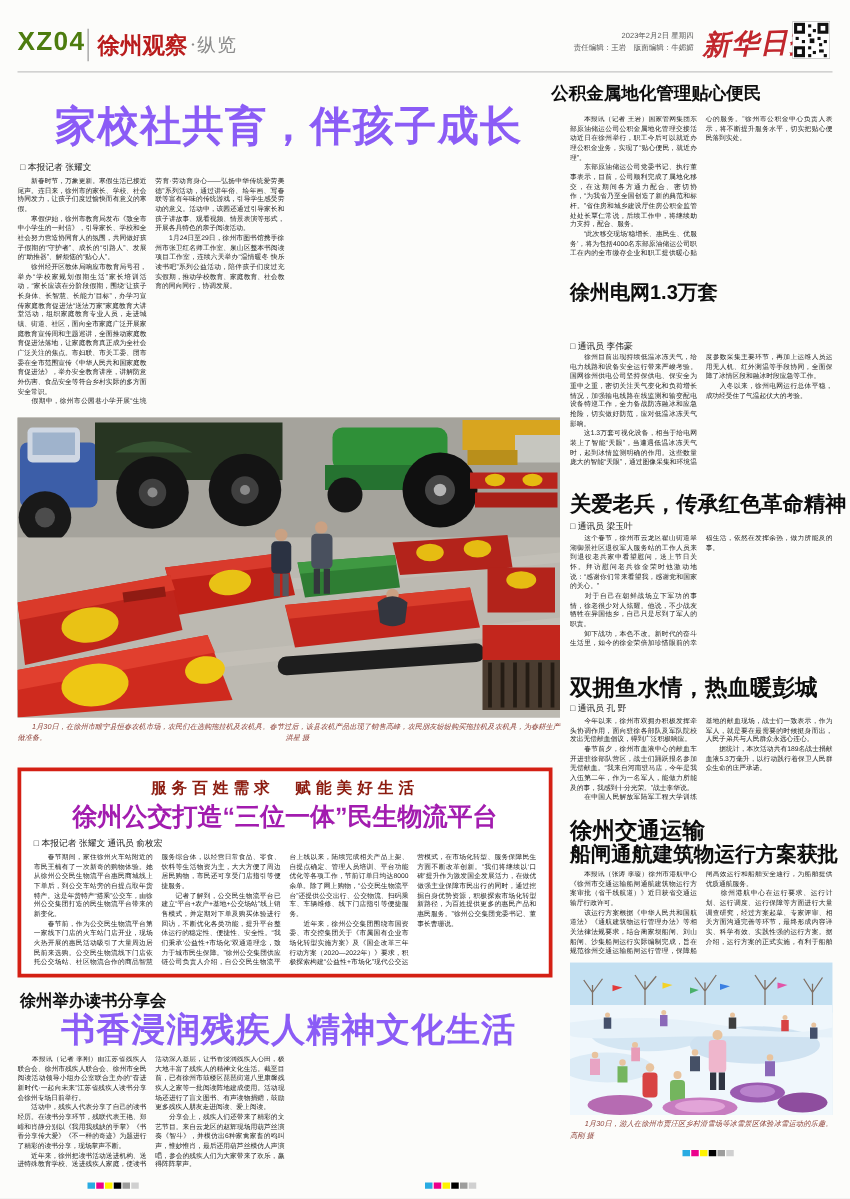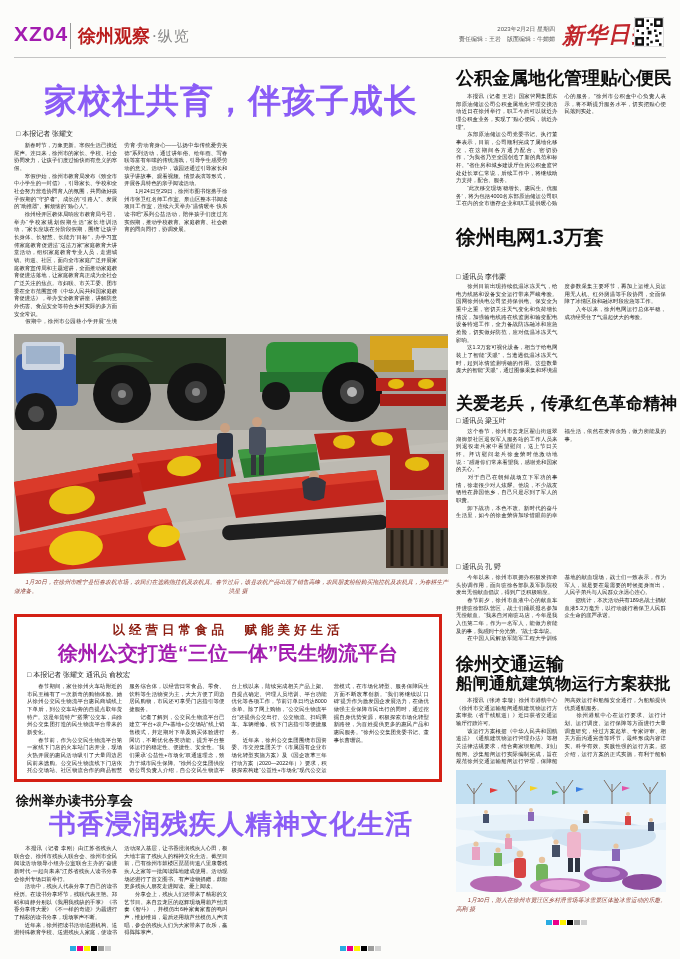--- a/index.html
+++ b/index.html
@@ -1,21 +1,21 @@
 <!DOCTYPE html>
 <html><head>
 <meta charset="utf-8">
 <style>
   html,body{margin:0;padding:0;background:#e8e8e6;}
   .page{position:relative;width:680px;height:959px;background:#fcfcfa;margin:0 auto;
         font-family:"Liberation Sans",sans-serif;color:#111;overflow:hidden;}
   .abs{position:absolute;}
 
   
-  .edition{left:14px;top:22px;font-size:21px;letter-spacing:1px;color:#a21caf;font-weight:600;}
+  .edition{left:14px;top:22px;font-size:21px;letter-spacing:1px;color:#4d7c0f;font-weight:600;}
   .hdr-div{left:70px;top:23px;width:1px;height:26px;background:#999;}
   .section{left:78px;top:24px;font-size:18px;font-weight:900;font-family:"DejaVu Serif",serif;color:#b91c1c;}
   .section-sub{left:152px;top:27px;font-size:15px;color:#8a8a8a;font-family:"DejaVu Serif",serif;letter-spacing:1px;}
   .dateblock{left:440px;top:24px;width:115px;text-align:right;font-size:6px;line-height:1.7;color:#555;}
   .masthead{left:562px;top:20px;font-size:22px;color:#c1272d;font-weight:bold;font-style:italic;
             font-family:"DejaVu Serif",serif;letter-spacing:1px;transform:rotate(-2deg);}
   .qr{left:634px;top:17px;width:30px;height:30px;}
   .hdr-rule{left:14px;top:57px;width:652px;height:1px;background:#c4c4c4;}
 
   
@@ -47,24 +47,24 @@
 
   .reading-kicker{left:16px;top:792px;font-size:13px;font-weight:bold;}
   .reading-title{left:14px;top:806px;width:434px;font-size:27px;}
   .reading-body{left:14px;top:845px;width:434px;height:98px;}
 
   .cmyk{display:flex;gap:1px;height:5px;}
   .cmyk span{width:6px;height:5px;display:block;}
   .bar1{left:70px;top:946px;} .bar2{left:340px;top:946px;} .bar3{left:546px;top:920px;}
 
   
-  .fund-title{left:456px;top:66px;font-size:18px;}
+  .fund-title{left:441px;top:66px;font-size:14px;}
   .fund-body{left:456px;top:93px;width:210px;height:122px;}
 
-  .grid-title1{left:456px;top:224px;font-size:20px;}
+  .grid-title1{left:456px;top:224px;font-size:16px;}
   .grid-title2{left:456px;top:246px;font-size:19px;}
   .grid-byline{left:456px;top:272px;}
   .grid-body{left:456px;top:283px;width:210px;height:97px;}
 
   .vet-title{left:456px;top:392px;font-size:17px;}
   .vet-byline{left:456px;top:416px;}
   .vet-body{left:456px;top:428px;width:210px;height:98px;}
 
   .blood-title{left:456px;top:538px;font-size:18px;}
   .blood-byline{left:456px;top:562px;}
@@ -212,21 +212,21 @@
       <rect x="235" y="93" width="17" height="28" rx="4" fill="#49505e"></rect>
       <rect x="237" y="121" width="5" height="20" fill="#33363c"></rect>
         <rect x="245" y="121" width="5" height="20" fill="#33363c"></rect>
       <circle cx="300" cy="142" r="5" fill="#caa183"></circle>
       <path d="M288,148 q12,-10 24,0 l-2,16 q-10,6 -20,0 z" fill="#33363f"></path>
     </g>
   </svg>
   <div class="abs caption captionA">　　1月30日，在徐州市睢宁县恒春农机市场，农民们在选购拖拉机及农机具。春节过后，该县农机产品出现了销售高峰，农民朋友纷纷购买拖拉机及农机具，为春耕生产做准备。　　　　　　　　　　　　　　　　　　　　　　　　　　　　　　　　　洪星 摄</div>
 
   <div class="abs busbox">
-    <div class="bus-kicker">以经营日常食品　赋能美好生活</div>
+    <div class="bus-kicker">服务百姓需求　赋能美好生活</div>
     <div class="bus-title">徐州公交打造“三位一体”民生物流平台</div>
     <div class="bus-byline">□ 本报记者 张耀文 通讯员 俞枚宏</div>
     <div class="body cols4 bus-body">　　春节期间，家住徐州火车站附近的市民王楠有了一次新奇的购物体验。她从徐州公交民生物流平台惠民商城线上下单后，到公交车站旁的自提点取年货特产。这是年货特产“搭乘”公交车，由徐州公交集团打造的民生物流平台带来的新变化。
 　　春节前，作为公交民生物流平台第一家线下门店的火车站门店开业，现场火热开展的惠民活动吸引了大量周边居民前来选购。公交民生物流线下门店依托公交场站、社区物流合作的商品智慧服务综合体，以经营日常食品、零食、饮料等生活物资为主，大大方便了周边居民购物，市民还可享受门店指引等便捷服务。
 　　记者了解到，公交民生物流平台已建立“平台+农户+基地+公交场站”线上销售模式，并定期对下单及购买体验进行回访，不断优化各类功能，提升平台整体运行的稳定性、便捷性、安全性。“我们秉承‘公益性+市场化’双通道理念，致力于城市民生保障。”徐州公交集团供应链公司负责人介绍，自公交民生物流平台上线以来，陆续完成相关产品上架、自提点确定、管理人员培训、平台功能优化等各项工作，节前订单日均达8000余单。除了网上购物，“公交民生物流平台”还提供公交出行、公交物流、扫码乘车、车辆维修、线下门店指引等便捷服务。
 　　近年来，徐州公交集团围绕市国资委、市交控集团关于《市属国有企业市场化转型实施方案》及《国企改革三年行动方案（2020—2022年）》要求，积极探索构建“公益性+市场化”现代公交运营模式，在市场化转型、服务保障民生方面不断改革创新。“我们将继续以‘口碑’提升作为激发国企发展活力，在做优做强主业保障市民出行的同时，通过挖掘自身优势资源，积极探索市场化转型新路径，为百姓提供更多的惠民产品和惠民服务。”徐州公交集团党委书记、董事长曹珊说。</div>
   </div>
 
   <div class="abs reading-kicker">徐州举办读书分享会</div>
   <div class="abs bigtitle reading-title">书香浸润残疾人精神文化生活</div>
@@ -270,20 +270,21 @@
   <div class="abs body cols2 grid-body">　　徐州目前出现持续低温冰冻天气，给电力线路和设备安全运行带来严峻考验。国网徐州供电公司坚持保供电、保安全为重中之重，密切关注天气变化和负荷增长情况，加强输电线路在线监测和输变配电设备特巡工作，全力备战防冻融冰和应急抢险，切实做好防范，应对低温冰冻天气影响。
 　　这1.3万套可视化设备，相当于给电网装上了智能“天眼”，当遭遇低温冰冻天气时，起到冰情监测明确的作用。这些数量庞大的智能“天眼”，通过图像采集和环境温度参数采集主要环节，再加上运维人员运用无人机、红外测温等手段协同，全面保障了冰情区段和融冰时段应急等工作。
 　　入冬以来，徐州电网运行总体平稳，成功经受住了气温起伏大的考验。</div>
 
   <div class="abs sidetitle vet-title">关爱老兵，传承红色革命精神</div>
   <div class="abs byline vet-byline">□ 通讯员 梁玉叶</div>
   <div class="abs body cols2 vet-body">　　这个春节，徐州市云龙区翟山街道翠湖御景社区退役军人服务站的工作人员来到退役老兵家中看望慰问，送上节日关怀。拜访慰问老兵徐金荣时他激动地说：“感谢你们常来看望我，感谢党和国家的关心。”
 　　对于自己在朝鲜战场立下军功的事情，徐老很少对人炫耀。他说，不少战友牺牲在异国他乡，自己只是尽到了军人的职责。
 　　卸下战功，本色不改。新时代的奋斗生活里，如今的徐金荣倍加珍惜眼前的幸福生活，依然在发挥余热，做力所能及的事。</div>
 
+  <div class="abs sidetitle blood-title">双拥鱼水情，热血暖彭城</div>
   <div class="abs byline blood-byline">□ 通讯员 孔 野</div>
   <div class="abs body cols2 blood-body">　　今年以来，徐州市双拥办积极发挥牵头协调作用，面向驻徐各部队及军队院校发出无偿献血倡议，得到广泛积极响应。
 　　春节前夕，徐州市血液中心的献血车开进驻徐部队营区，战士们踊跃报名参加无偿献血。“我来自河南驻马店，今年是我入伍第二年，作为一名军人，能做力所能及的事，我感到十分光荣。”战士李华说。
 　　在中国人民解放军陆军工程大学训练基地的献血现场，战士们一致表示，作为军人，就是要在最需要的时候挺身而出，人民子弟兵与人民群众永远心连心。
 　　据统计，本次活动共有189名战士捐献血液5.3万毫升，以行动践行着保卫人民群众生命的庄严承诺。</div>
 
   <div class="abs sidetitle lock-title1">徐州交通运输</div>
   <div class="abs sidetitle lock-title2">船闸通航建筑物运行方案获批</div>
   <div class="abs body cols2 lock-body">　　本报讯（张涛 李璇）徐州市港航中心《徐州市交通运输船闸通航建筑物运行方案审批（省干线航道）》近日获省交通运输厅行政许可。
 　　该运行方案根据《中华人民共和国航道法》《通航建筑物运行管理办法》等相关法律法规要求，结合蔺家坝船闸、刘山船闸、沙集船闸运行实际编制完成，旨在规范徐州交通运输船闸运行管理，保障船闸高效运行和船舶安全通行，为船舶提供优质通航服务。

